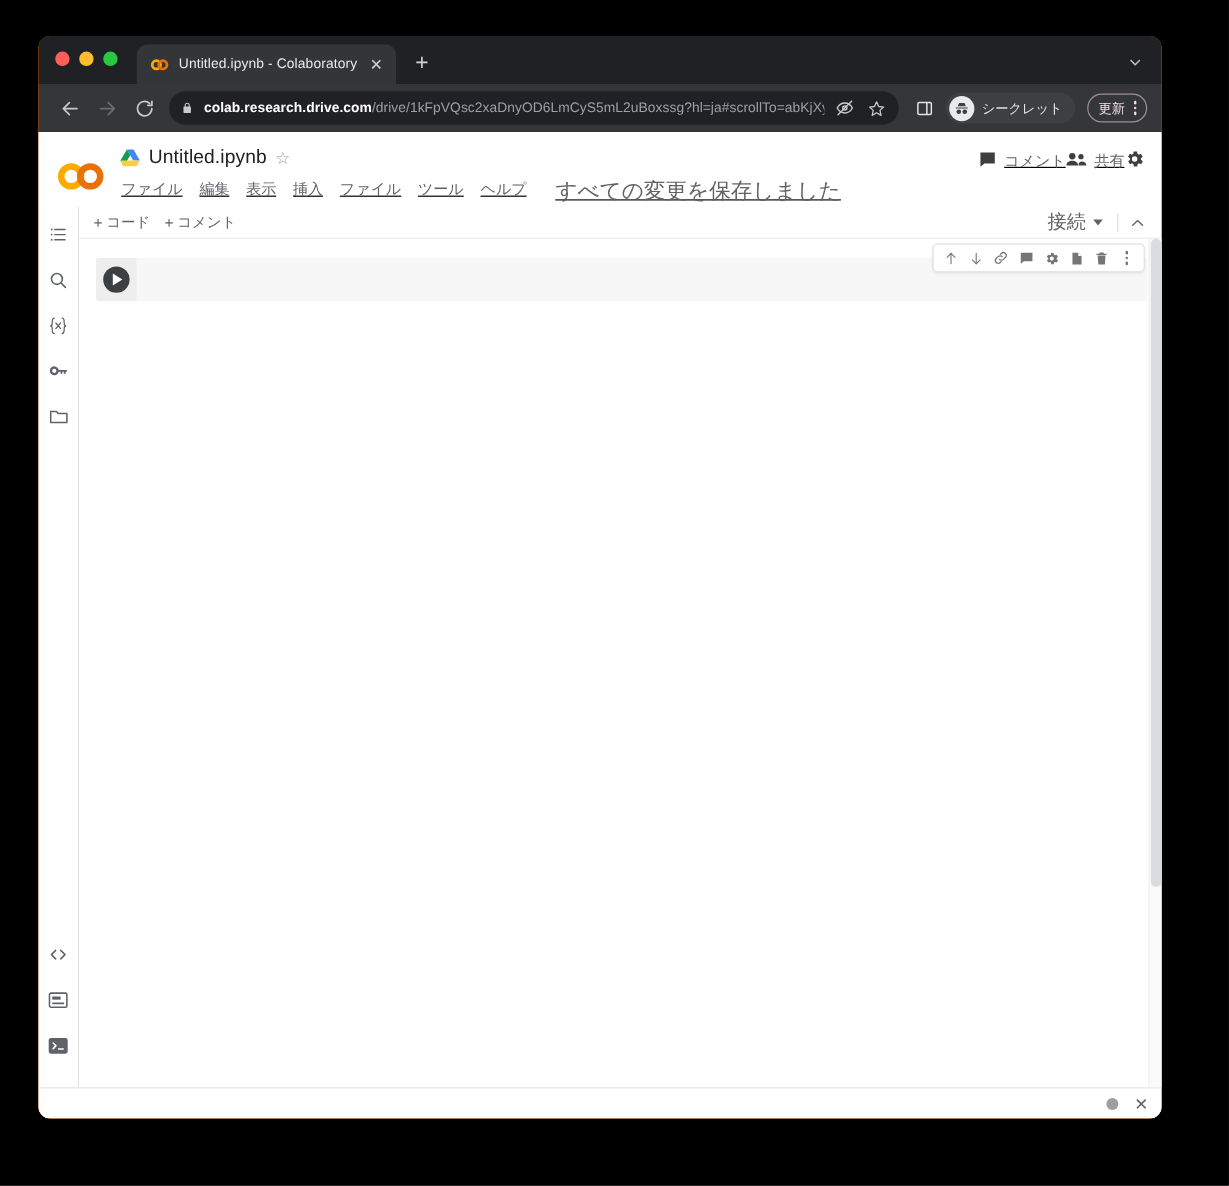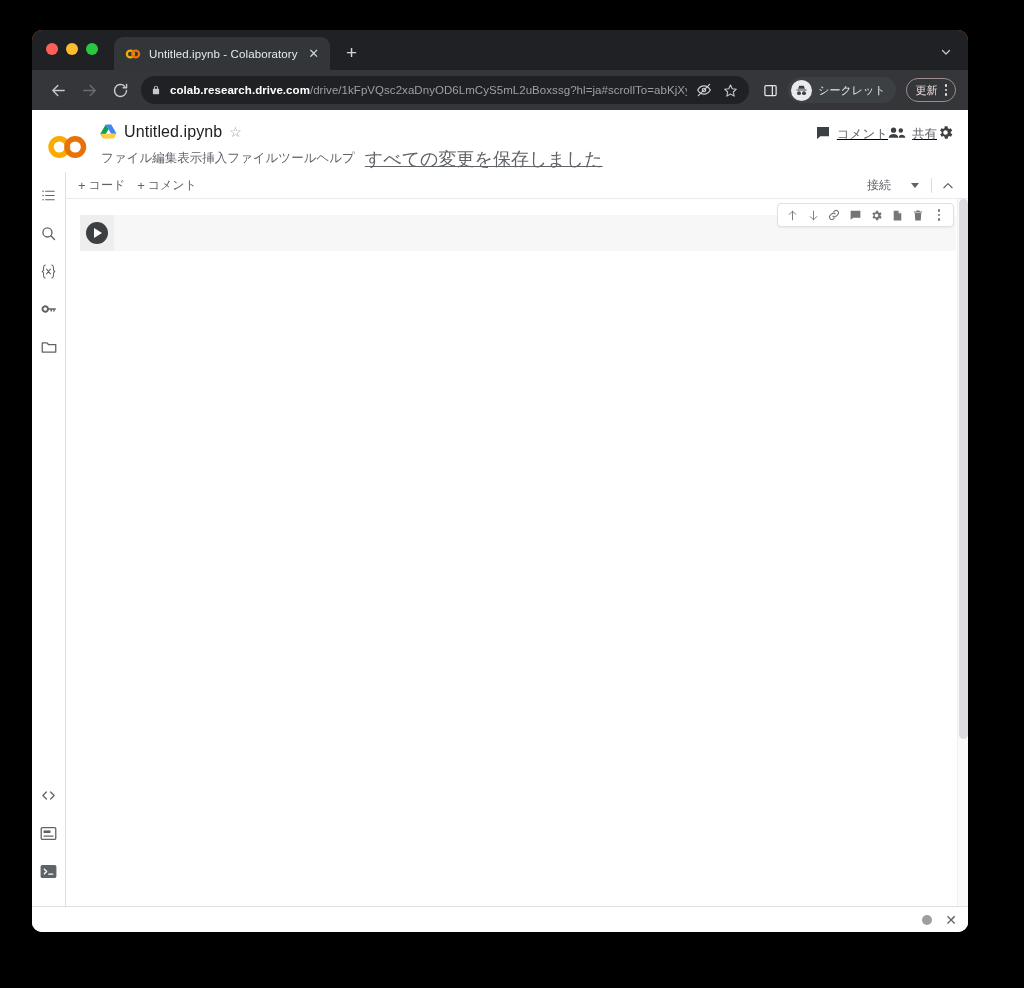--- a/index.html
+++ b/index.html
@@ -193,24 +193,25 @@
   .title-row { display: flex; align-items: center; gap: 7px; }
   .drive-icon { width: 17px; height: 15px; display: flex; }
   .notebook-name {
     font-size: 16px;
     color: #202124;
     letter-spacing: .1px;
   }
   .star-icon { color: #9aa0a6; font-size: 14px; line-height: 1; }
   .menubar {
     display: flex;
-    gap: 0;
+    gap: 14px;
     align-items: center;
     margin-top: 6px;
     padding-left: 1px;
+    text-decoration: underline;
   }
   .menu-item {
     font-size: 12.5px;
     color: #5f6368;
     white-space: nowrap;
   }
   .save-status {
     font-size: 18px;
     color: #5f6368;
     text-decoration: underline;
@@ -275,22 +276,22 @@
     color: #5f6368; font-size: 12px;
     margin-right: 12px;
   }
   .add-btn .plus { font-size: 13px; line-height: 1; }
   .toolbar-right {
     position: absolute;
     right: 10px; top: 0; height: 27px;
     display: flex; align-items: center; gap: 0px;
   }
   .connect-btn {
-    display: flex; align-items: center; gap: 20px;
-    color: #5f6368; font-size: 12px;
+    display: flex; align-items: center; gap: 6px;
+    color: #5f6368; font-size: 16px;
     padding: 0 6px;
   }
   .tri-down {
     width: 0; height: 0;
     border-left: 4px solid transparent;
     border-right: 4px solid transparent;
     border-top: 5px solid #5f6368;
   }
   .toolbar-sep { width: 1px; height: 15px; background: #dadce0; margin: 0 6px; }
   .chev-up {

